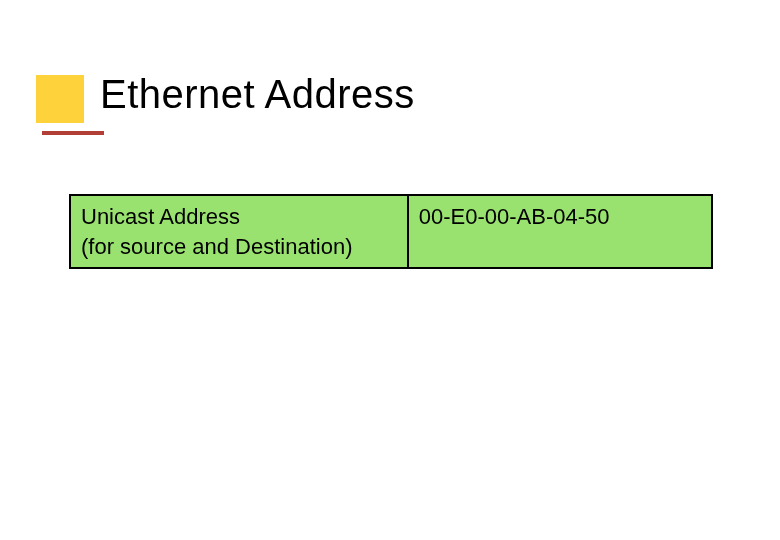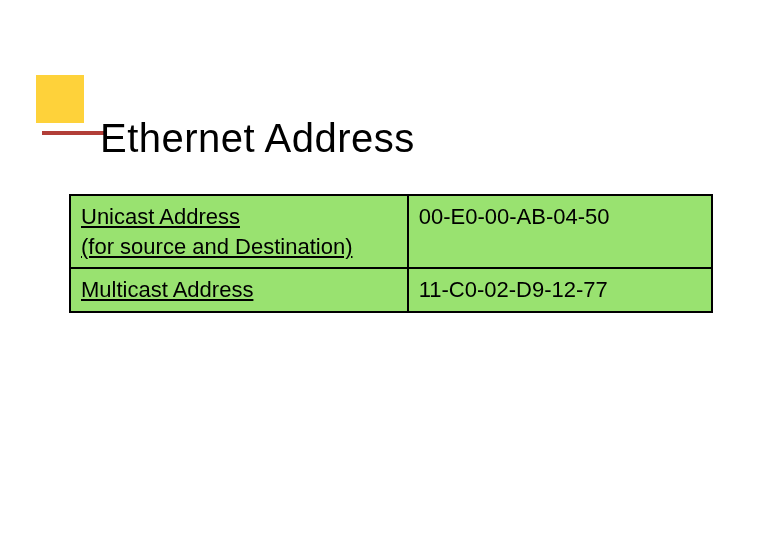--- a/index.html
+++ b/index.html
@@ -32,56 +32,51 @@
     height: 4px;
     background: #b23e38;
   }
   .page-title {
     position: absolute;
     left: 100px;
     top: 72px;
     font-size: 40px;
     font-weight: 400;
     letter-spacing: 0.5px;
-    margin-top: 44px;
   }
   .tbl {
     position: absolute;
     left: 69px;
     top: 194px;
     border-collapse: collapse;
     width: 644px;
   }
   .tbl td {
     border: 2px solid #000;
     background: #99e270;
     padding: 6px 10px 6px 10px;
     font-size: 22px;
     line-height: 1.35;
     vertical-align: top;
   }
-  .tbl .col-label { width: 330px; text-decoration: underline; }
+  .tbl .col-label { width: 330px; }
   .tbl .col-val   { width: 300px; }
 </style>
 </head>
 <body>
 
 <div class="slide">
   <div class="bullet-square"></div>
   <div class="title-rule"></div>
   <div class="page-title">Ethernet Address</div>
 
   <table class="tbl">
     <tbody>
         <tr>
       <td class="col-label">
         <span>Unicast Address</span><br>
         <span>(for source and Destination)</span>
       </td>
       <td class="col-val">00-E0-00-AB-04-50</td>
     </tr>
-    <tr>
-      <td class="col-label">Multicast Address</td>
-      <td class="col-val">11-C0-02-D9-12-77</td>
-    </tr>
   </tbody>
     </table>
 </div>
 
 </body></html>

